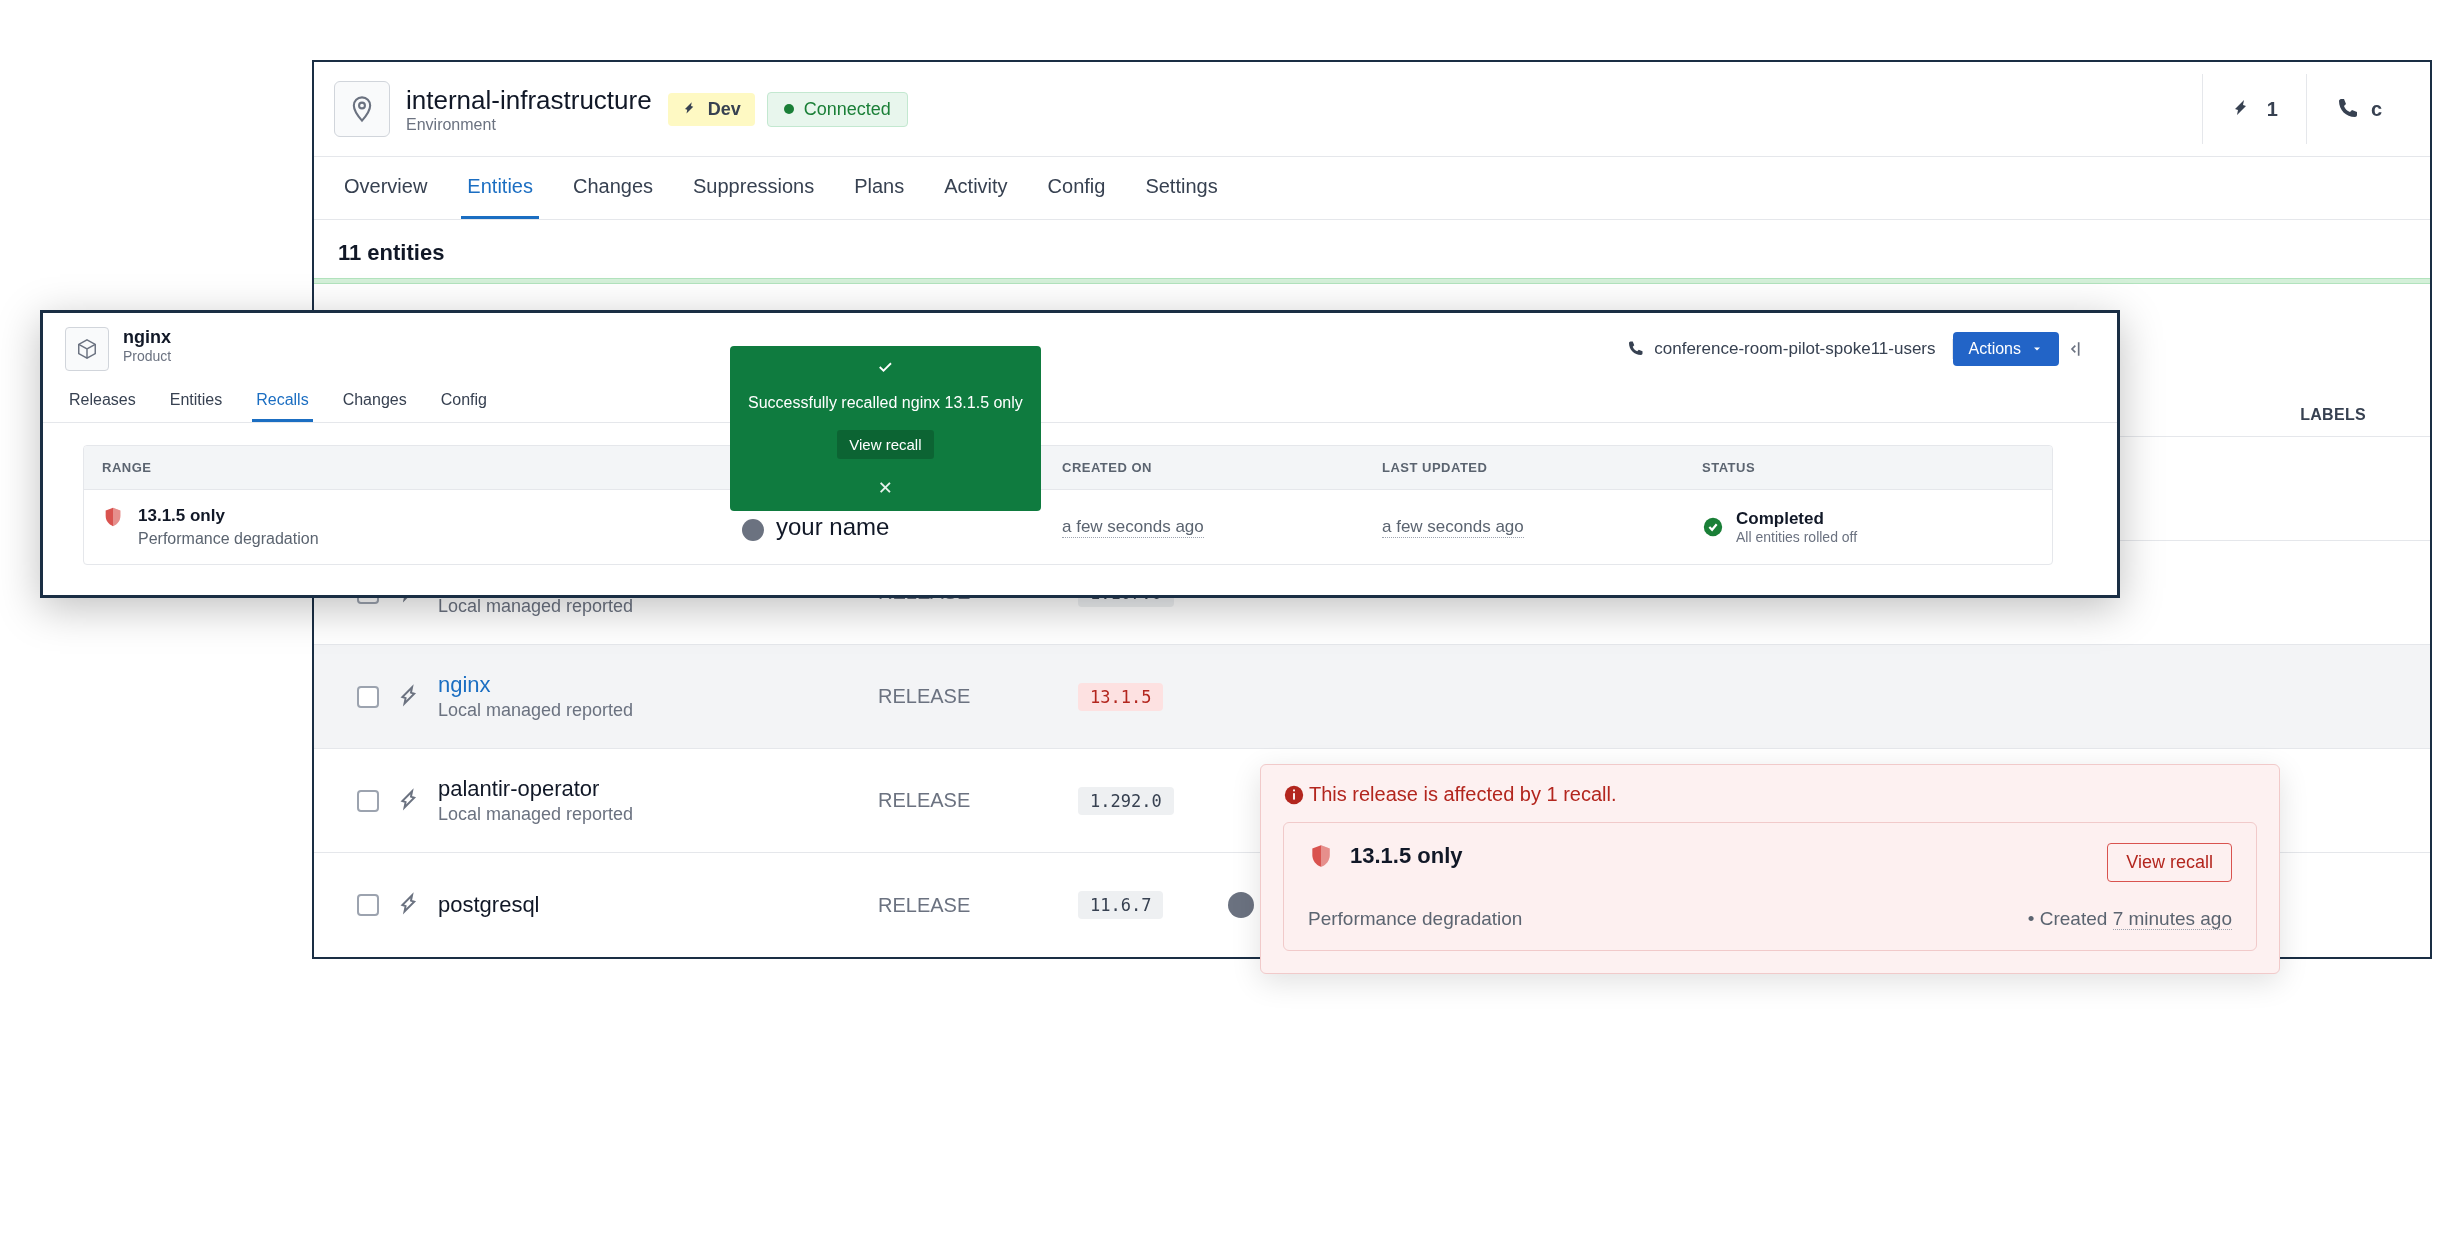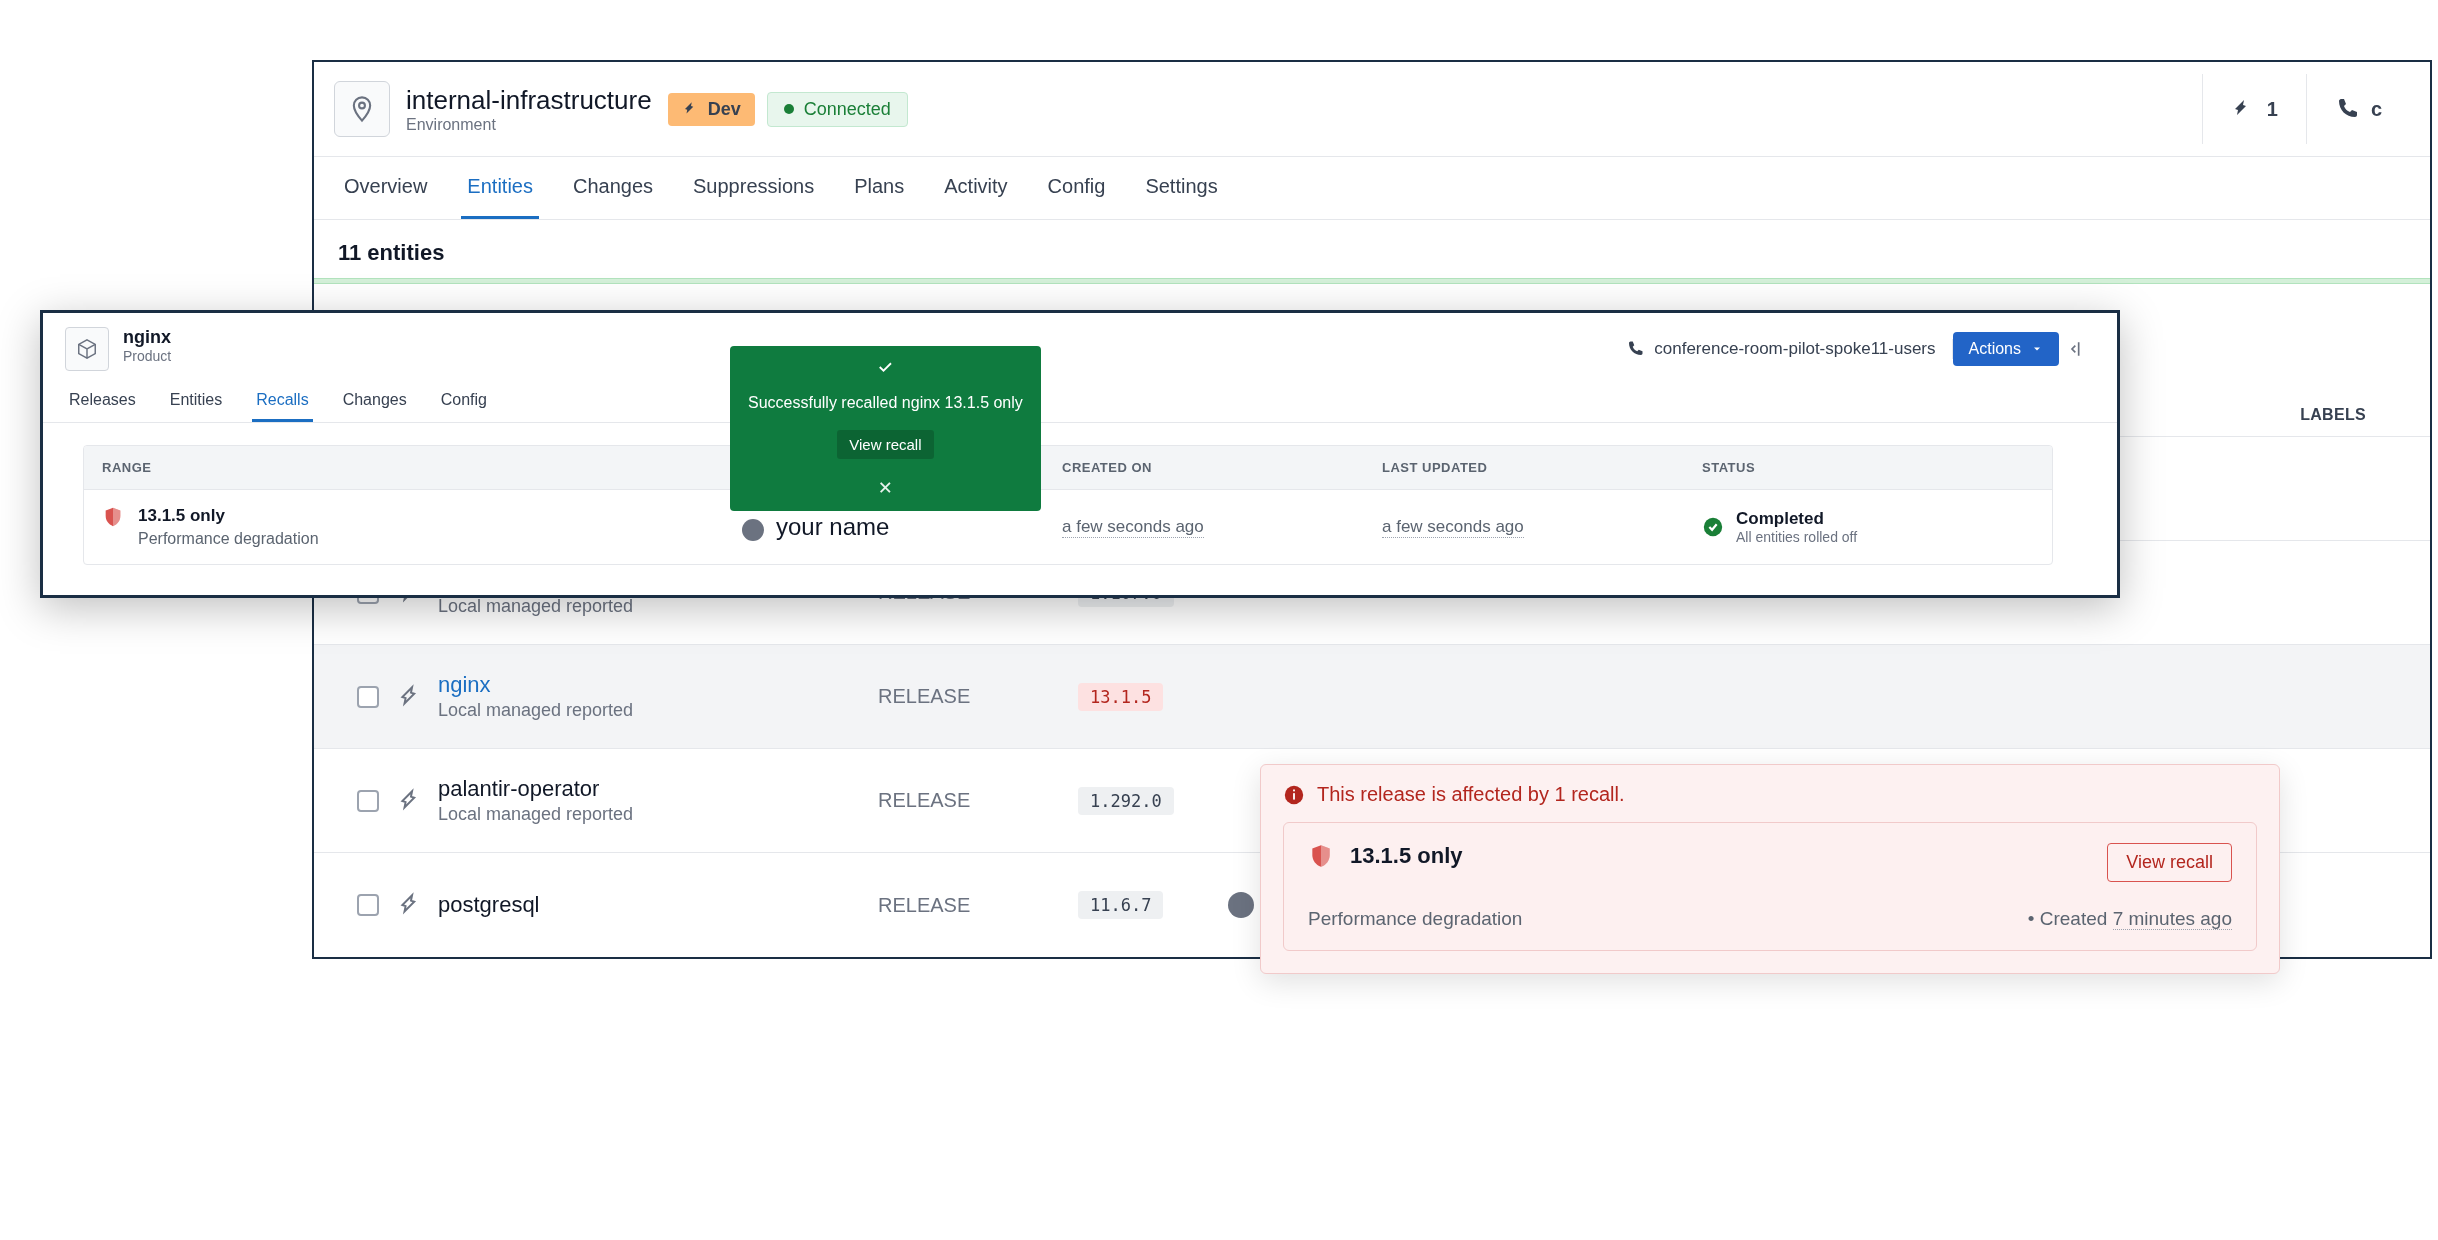--- a/index.html
+++ b/index.html
@@ -48,21 +48,21 @@
   }
   .env-title-block { margin-bottom: 12px; }
   .env-title { font-size: 26px; font-weight: 400; color: #111827; }
   .env-subtitle { font-size: 16px; color: #6b7280; }
 
   .env-badges { display: flex; gap: 12px; align-items: center; margin-bottom: 12px; }
   .badge-dev {
     display: inline-flex;
     align-items: center;
     gap: 8px;
-    background: #fdba74;
+    background: #fef9c3;
     border-radius: 4px;
     padding: 6px 14px;
     font-weight: 600;
     font-size: 18px;
     color: #374151;
   }
   .badge-connected {
     display: inline-flex;
     align-items: center;
     gap: 10px;
@@ -304,21 +304,21 @@
     left: 1260px;
     top: 764px;
     width: 1020px;
     background:#fdf1f1;
     border:1px solid #f1caca;
     border-radius:6px;
     padding: 18px 22px 22px 22px;
     z-index: 25;
     box-shadow: 0 8px 30px rgba(0,0,0,0.12);
   }
-  .recall-head { display:flex; align-items:center; gap:12px; color:#b3261e; font-size:20px; }
+  .recall-head { display:flex; align-items:center; gap:4px; color:#b3261e; font-size:20px; }
   .recall-card {
     margin-top:16px;
     border:1px solid #f1caca;
     border-radius:6px;
     background:#fdf0f0;
     padding: 20px 24px;
   }
   .recall-card-top { display:flex; align-items:flex-start; justify-content:space-between; }
   .recall-left { display:flex; align-items:flex-start; gap:16px; }
   .recall-title { font-size:22px; font-weight:700; color:#111827; }

